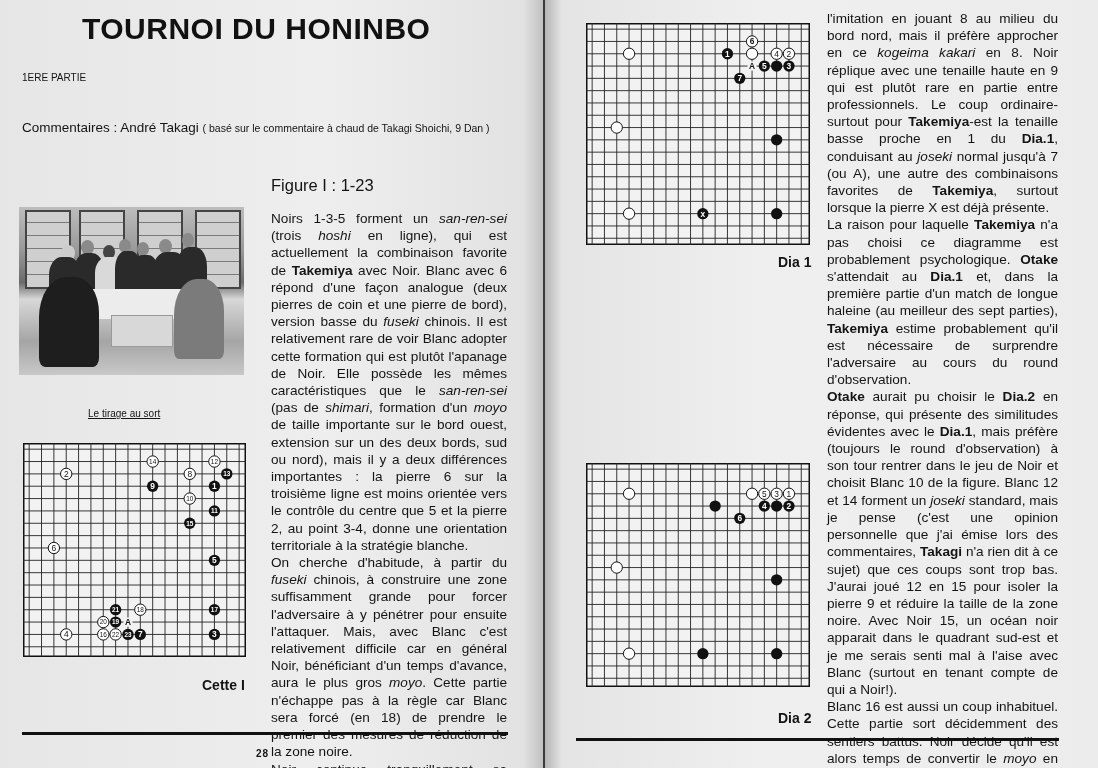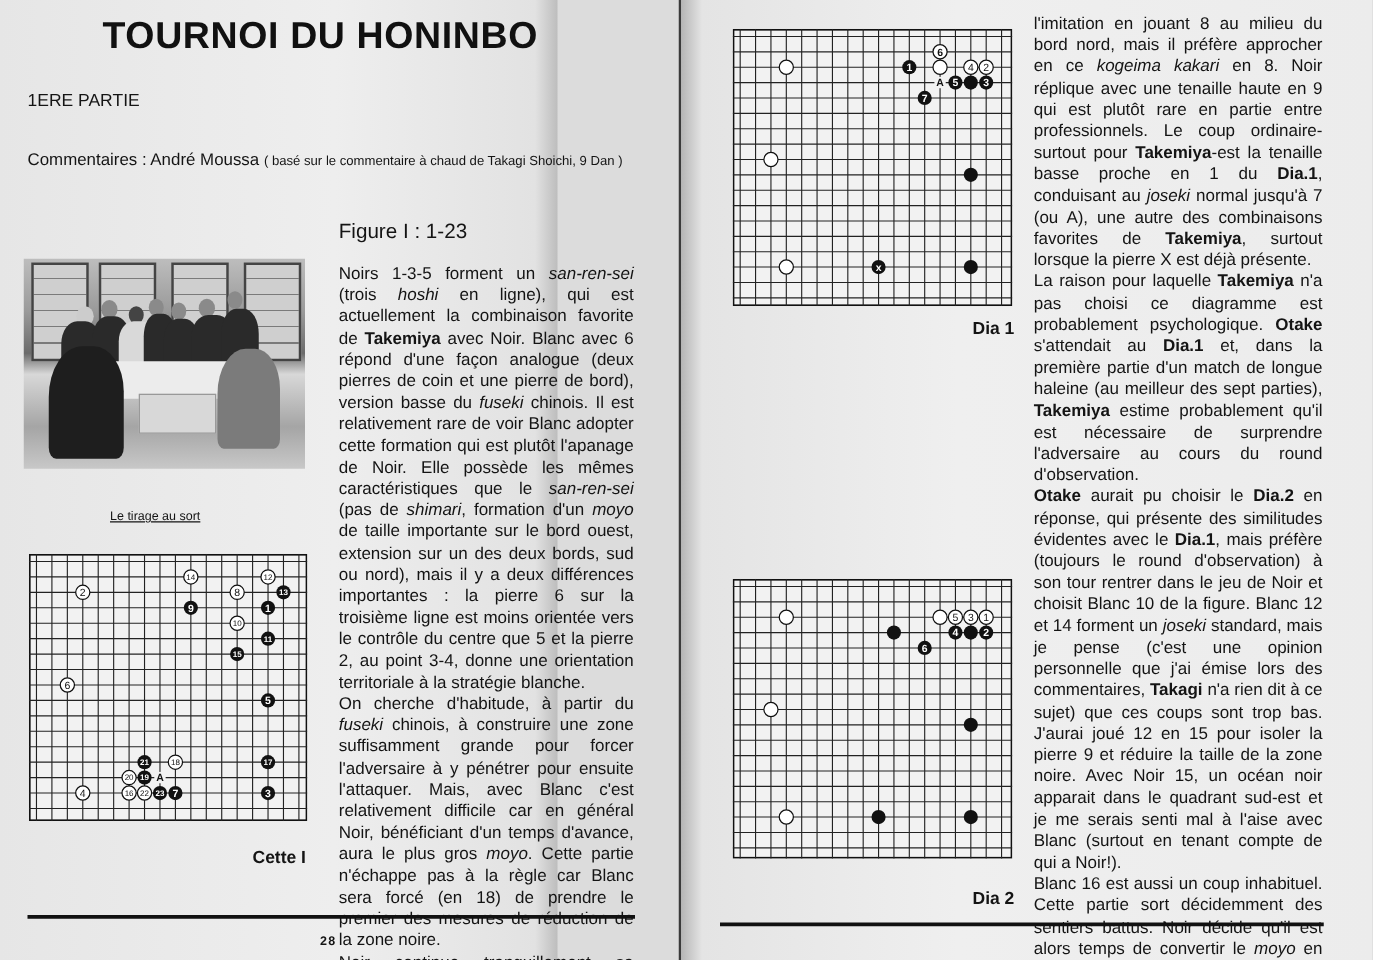--- a/index.html
+++ b/index.html
@@ -3,26 +3,26 @@
   <meta charset="utf-8">
   <style>
     html, body { margin: 0; padding: 0; }
     body {
       width: 1098px; height: 768px; overflow: hidden; position: relative;
       background: #dcdcdc;
       font-family: "Liberation Sans", sans-serif;
       color: #141414;
     }
     .page { position: absolute; top: 0; height: 768px; }
-    .page-left { left: 0; width: 446px; background: linear-gradient(90deg, #e6e6e6 0%, #eeeeee 60%, #e2e2e2 96%, #bdbdbd 100%); }
+    .page-left { left: 0; width: 545px; background: linear-gradient(90deg, #e6e6e6 0%, #eeeeee 60%, #e2e2e2 96%, #bdbdbd 100%); }
     .page-right { left: 545px; width: 553px; background: linear-gradient(90deg, #b5b5b5 0%, #e4e4e4 3%, #efefef 40%, #ececec 100%); }
     .spine { position: absolute; left: 543px; top: 0; width: 2px; height: 768px; background: #3a3a3a; }
 
     .title { position: absolute; left: 82px; top: 12px; font-size: 30px; font-weight: bold; letter-spacing: 0.5px; color: #111; }
-    .partie { position: absolute; left: 22px; top: 72px; font-size: 14px; }
+    .partie { position: absolute; left: 22px; top: 72px; font-size: 10px; }
     .players { position: absolute; left: 166px; top: 72px; font-size: 13.5px; line-height: 16px; }
     .comment-line { position: absolute; left: 22px; top: 120px; font-size: 13.5px; white-space: nowrap; }
     .comment-line .small { font-size: 10.5px; }
 
     .fig-heading { position: absolute; left: 271px; top: 176px; font-size: 16.5px; font-weight: 500; }
 
     .col-text { position: absolute; font-size: 13.6px; line-height: 17.2px; text-align: justify; }
     .col-text p { margin: 0; }
     .col-text i { font-style: italic; }
     .col-text b { font-weight: bold; margin-top: 32px; }
@@ -44,21 +44,21 @@
     .rule { position: absolute; height: 3px; background: #111; }
     .page-num { position: absolute; font-size: 10px; font-weight: bold; letter-spacing: 1px; }
   </style>
 </head>
 <body>
 
 <div class="page page-left">
   <div class="title">TOURNOI DU HONINBO</div>
   <div class="partie">1ERE PARTIE</div>
   <div class="comment-line">
-    <span>Commentaires : André Moussa</span>
+    <span>Commentaires : André Takagi</span>
     <span class="small">( basé sur le commentaire à chaud de Takagi Shoichi, 9 Dan )</span>
   </div>
 
   <div class="photo">
     <div class="window" style="left:6px;"></div>
     <div class="window" style="left:60px;"></div>
     <div class="window" style="left:118px;"></div>
     <div class="window" style="left:176px;"></div>
     <div class="head" style="left:42px;top:38px;width:14px;height:16px;background:#ccc;"></div>
     <div class="person" style="left:30px;top:50px;width:32px;height:45px;"></div>

